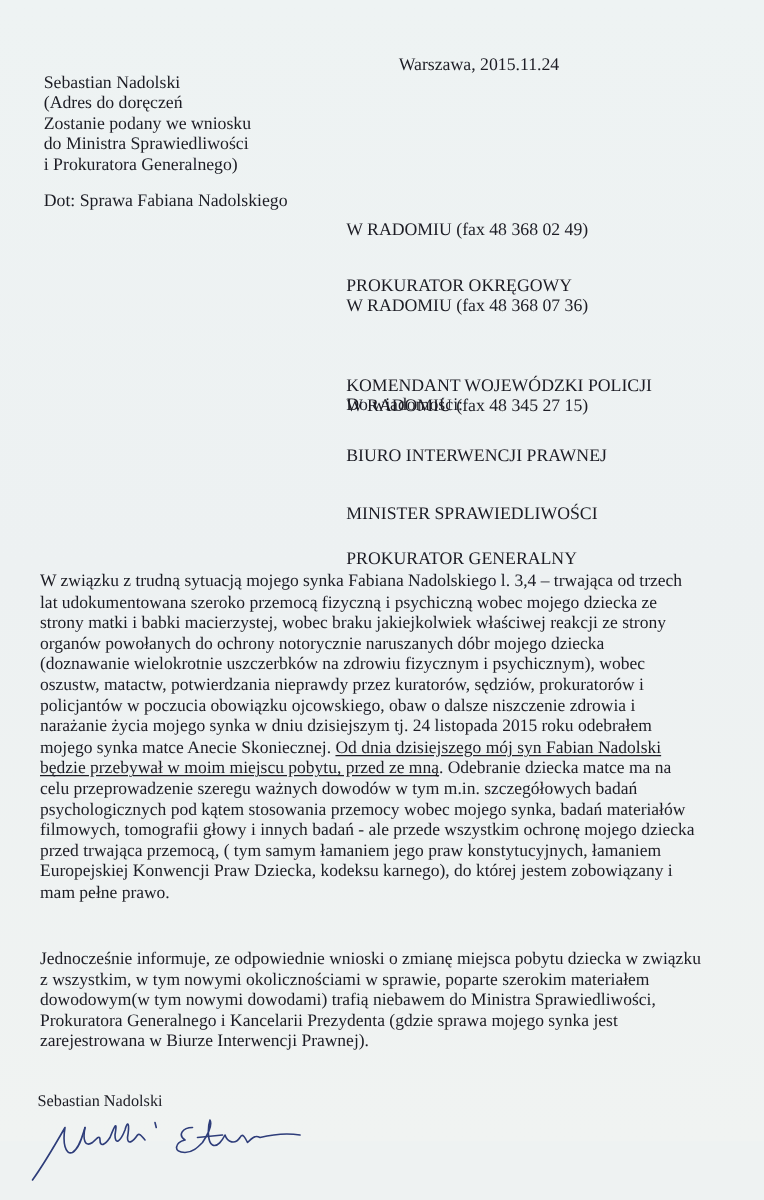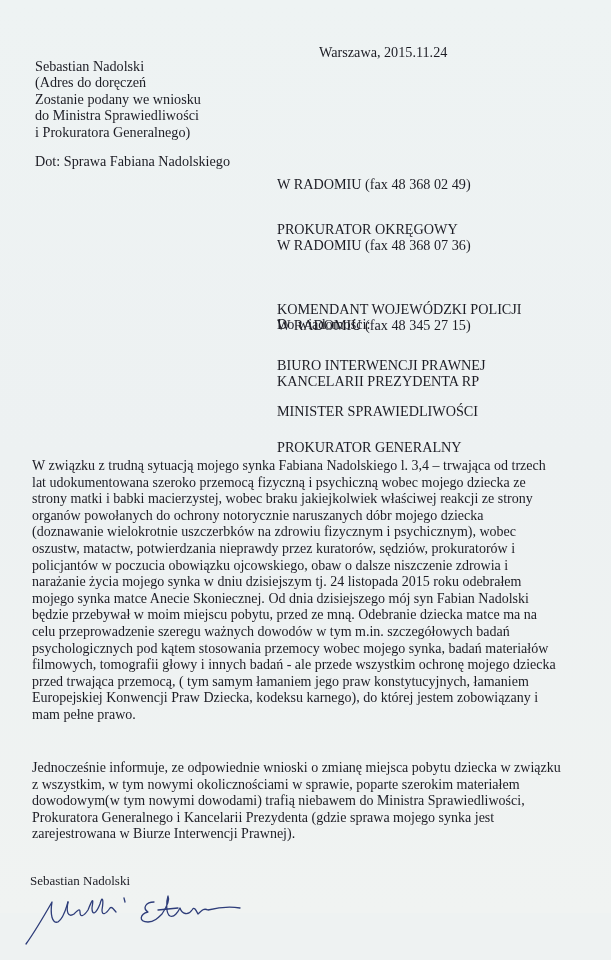--- a/index.html
+++ b/index.html
@@ -40,21 +40,21 @@
     .cc2 { left: 277px; top: 403px; }
     .cc3 { left: 277px; top: 439px; }
     .para {
       position: absolute;
       font-size: 14px;
       line-height: 16.6px;
       white-space: nowrap;
     }
     .p1 { left: 32px; top: 458px; }
     .p2 { left: 32px; top: 760px; }
-    .u { text-underline-offset: 2px; }
+    .u { text-decoration: underline; text-underline-offset: 2px; }
     .closing { left: 30px; top: 873px; font-size: 13px; }
     .signature {
       position: absolute;
       left: 18px; top: 888px;
       width: 260px; height: 60px;
     }
   </style>
 </head>
 <body>
 
@@ -81,21 +81,20 @@
   </div>
   <div class="block recipient r3">
     <span class="line">KOMENDANT WOJEWÓDZKI POLICJI</span>
     <span class="line">W  RADOMIU (fax 48 345 27 15)</span>
   </div>
 
   <div class="block cc-label">Do wiadomości:</div>
 
   <div class="block cc1">
     <span class="line">BIURO INTERWENCJI PRAWNEJ</span>
-    <span class="line">KANCELARII PREZYDENTA RP</span>
   </div>
   <div class="block cc2">
     <span class="line">MINISTER SPRAWIEDLIWOŚCI</span>
   </div>
   <div class="block cc3">
     <span class="line">PROKURATOR GENERALNY</span>
   </div>
 
   <div class="para p1">
     <span class="line">W związku z trudną sytuacją mojego synka Fabiana Nadolskiego l. 3,4 – trwająca od trzech</span>

